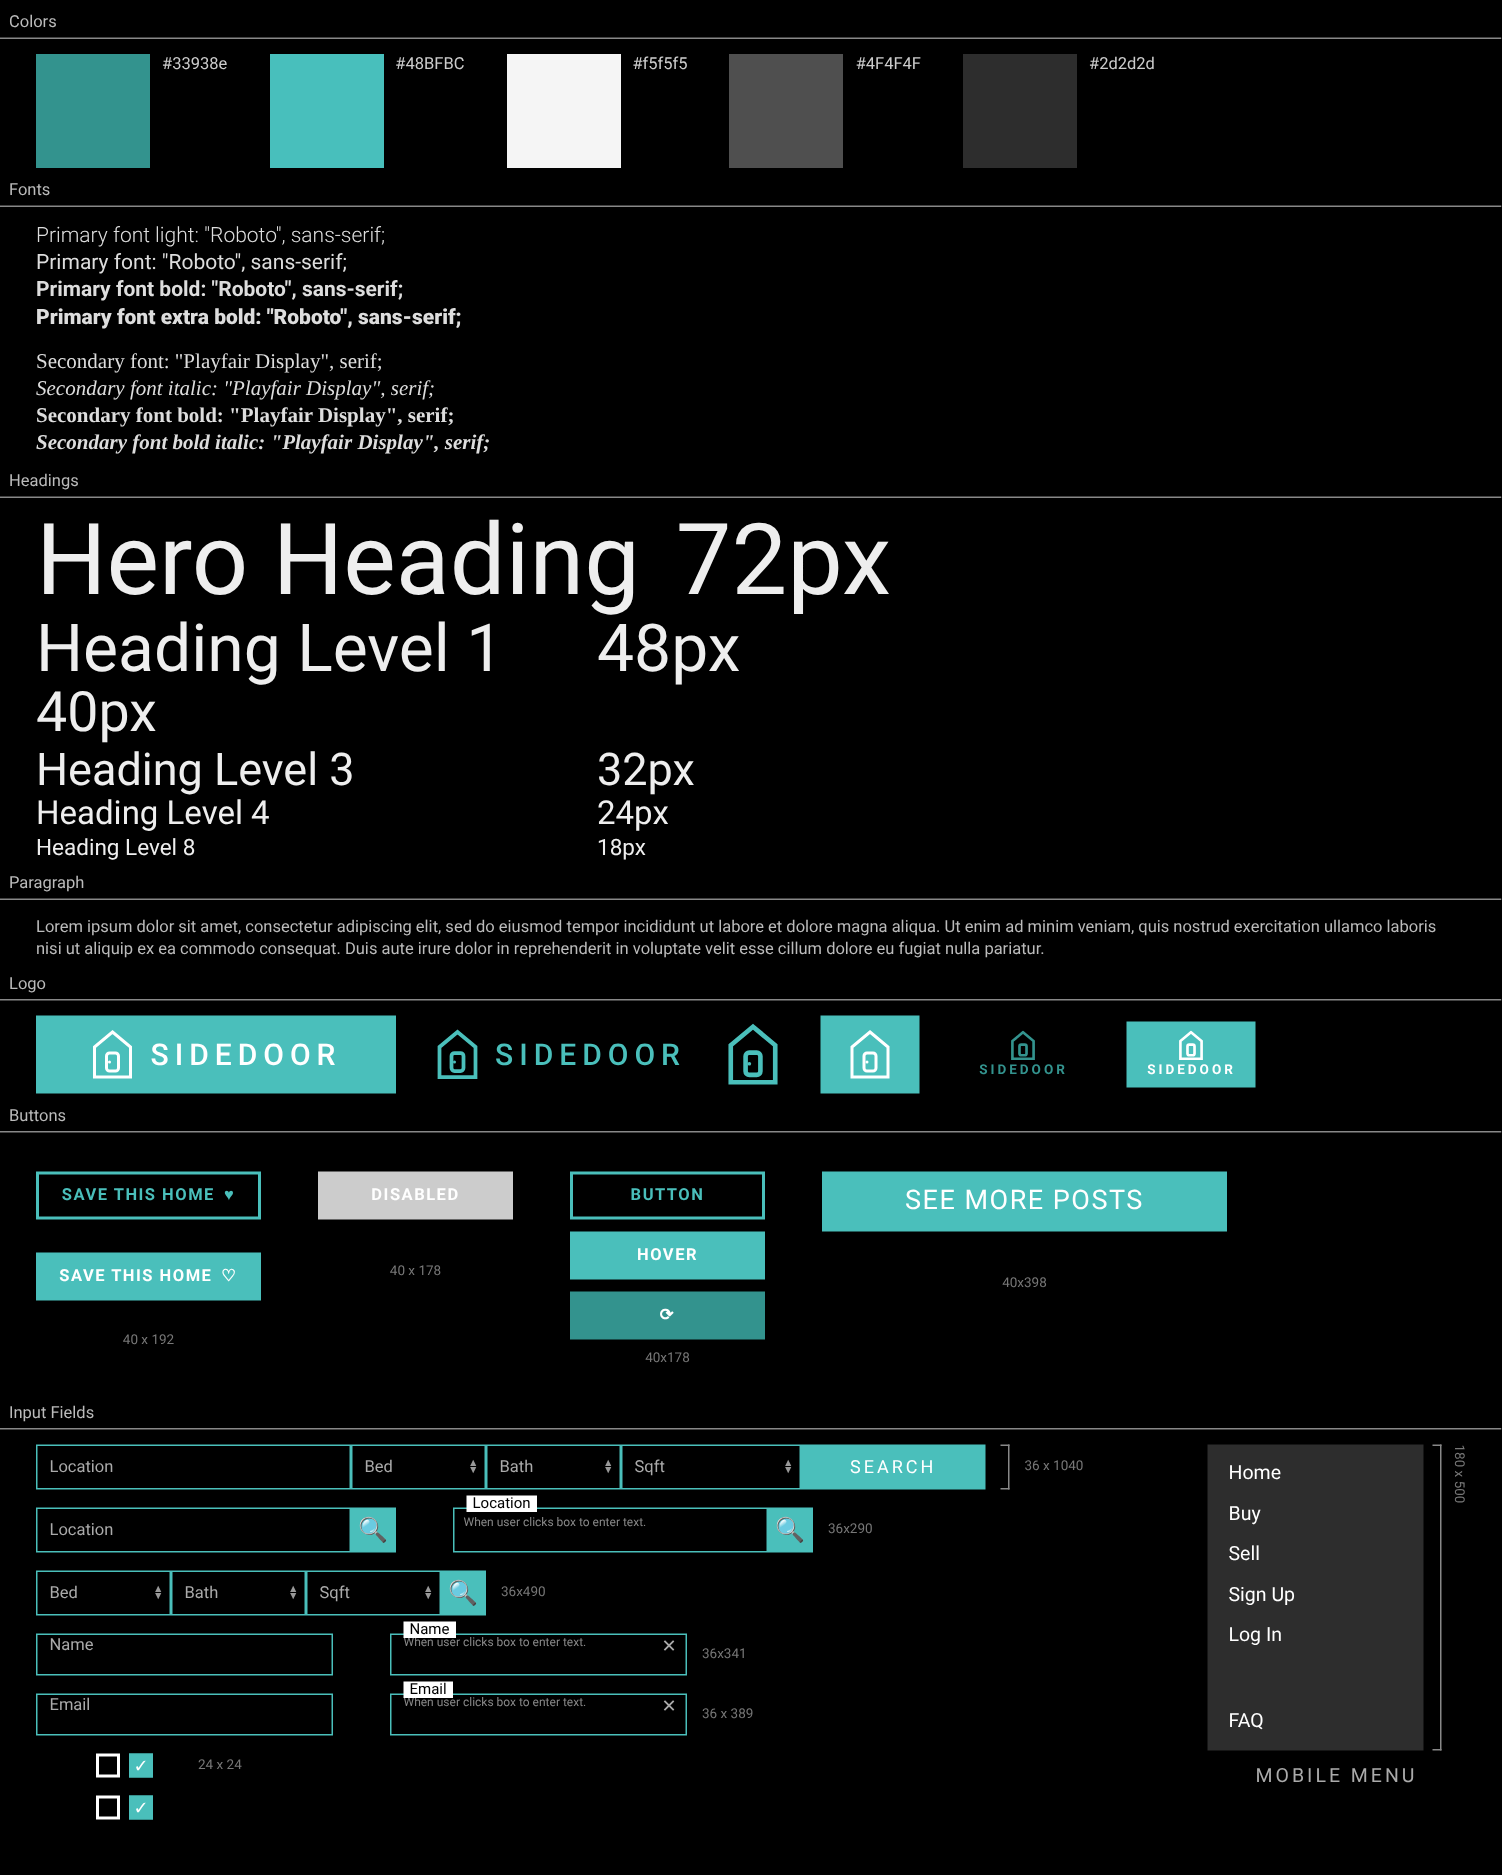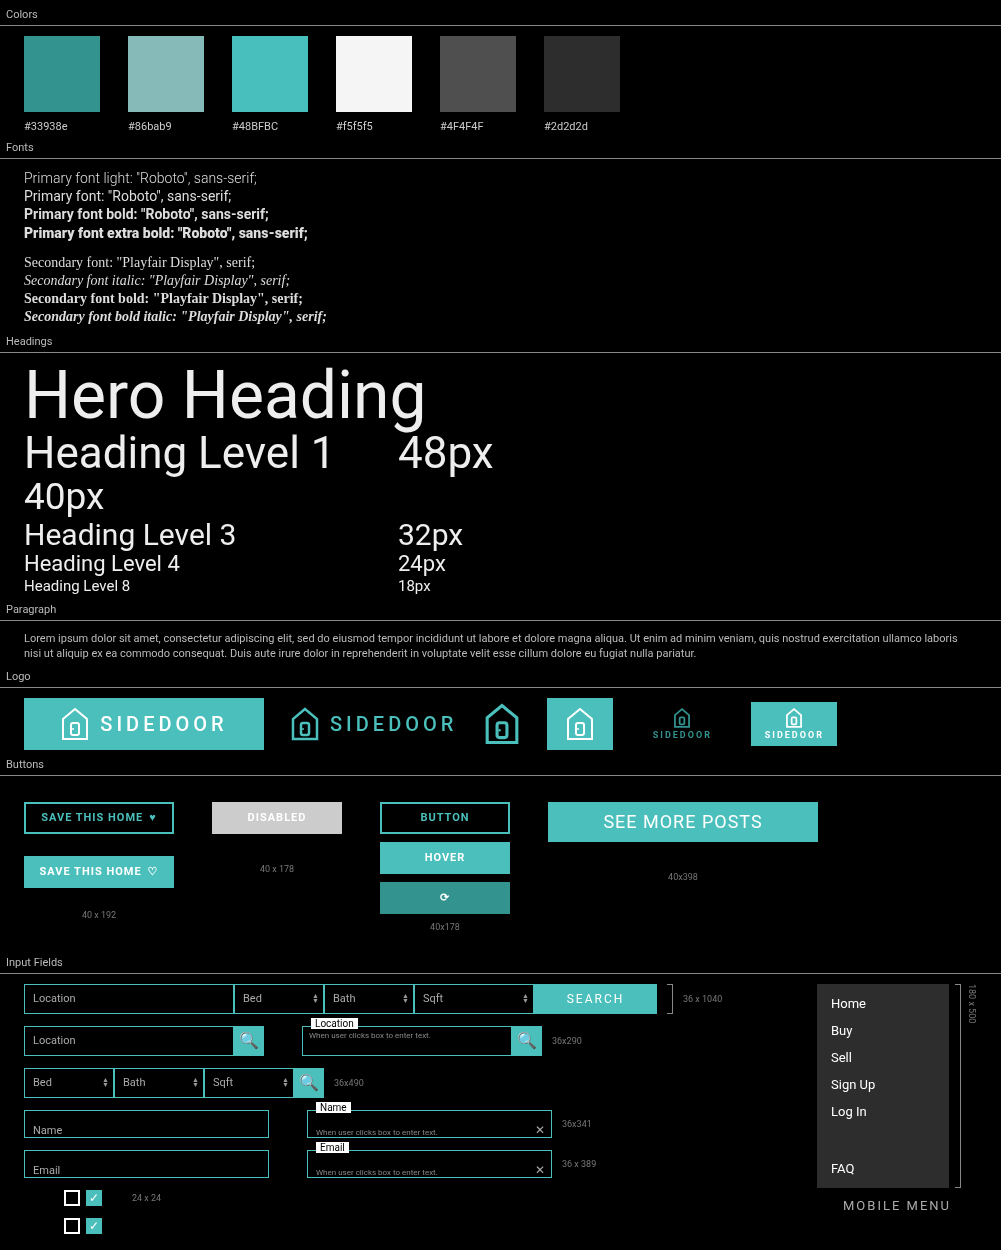--- a/index.html
+++ b/index.html
@@ -14,21 +14,21 @@
  --white:#fff;
 }
 *{box-sizing:border-box}
 body{margin:0;padding:0 0 30px 0;background:#000;color:#fff;font-family:Roboto,Helvetica,Arial,sans-serif;font-size:12px;width:1001px}
 .sect-label{font-size:11px;color:#bbb;padding:8px 0 4px 6px}
 .hr{height:1px;background:#888;margin:0 0 10px 0}
 .pad{padding:0 24px}
 
 
 .swatch-row{display:flex;gap:28px}
-.swatch-col{display:flex;flex-direction:column;gap:8px}
+.swatch-col{display:flex;gap:8px}
 .swatch{width:76px;height:76px}
 .sw-label{color:#ccc;font-size:11px}
 
 
 .fonts-block{padding:0 24px;color:#ddd;font-size:14px;line-height:1.3}
 .serif{font-family:Georgia,'Times New Roman',serif}
 .italic{font-style:italic}
 .bold{font-weight:700}
 .xbold{font-weight:900}
 
@@ -75,51 +75,47 @@
 .field-row{display:flex;align-items:center;gap:10px}
 .field-group{display:flex}
 .fld{border:1px solid var(--teal);height:30px;color:#aaa;font-size:11px;display:flex;align-items:center;padding:0 8px;position:relative}
 .fld .spinner{position:absolute;right:4px;font-size:7px;color:#999;display:flex;flex-direction:column;line-height:5px}
 .fld-loc{width:210px}
 .fld-sm{width:90px}
 .search-btn{background:var(--teal);color:#fff;height:30px;width:123px;display:flex;align-items:center;justify-content:center;font-size:12px;letter-spacing:2px}
 .search-icon-btn{background:var(--teal);width:30px;height:30px;display:flex;align-items:center;justify-content:center;color:#fff;font-size:16px}
 .fld-note{border:1px solid var(--teal);height:30px;width:210px;font-size:8px;color:#888;padding:4px 6px;position:relative}
 .fld-note .float-label{position:absolute;top:-9px;left:8px;background:#fff;color:#000;font-size:10px;padding:0 4px}
-.fld-name{border:1px solid var(--teal);height:28px;width:245px;color:#aaa;font-size:11px;padding:0 8px;display:flex;align-items:flex-end}
+.fld-name{border:1px solid var(--teal);height:28px;width:198px;color:#aaa;font-size:11px;padding:0 8px;display:flex;align-items:flex-start}
 .fld-name.note{font-size:8px;color:#888;position:relative}
 .fld-name.note .x{position:absolute;right:6px;color:#aaa;font-size:12px}
 .check-row{display:flex;gap:6px;align-items:center}
 .checkbox{width:16px;height:16px;border:2px solid #fff;display:flex;align-items:center;justify-content:center}
 .checkbox.filled{background:var(--teal);border-color:var(--teal);color:#fff;font-size:12px}
 
 
-.mobile-menu{background:#2d2d2d;width:132px;padding:12px 14px;display:flex;flex-direction:column;gap:12px;position:relative}
+.mobile-menu{background:#2d2d2d;width:144px;padding:12px 14px;display:flex;flex-direction:column;gap:12px;position:relative}
 .mobile-menu .item{color:#fff;font-size:13px}
 .mobile-menu .gap{height:18px}
 .menu-label{text-align:center;font-size:13px;color:#aaa;letter-spacing:2px;margin-top:10px}
 .bracket{border-top:1px solid #888;border-right:1px solid #888;border-bottom:1px solid #888;width:6px}
 .dim-v{font-size:9px;color:#777;writing-mode:vertical-rl}
 
 svg{display:block}
 </style>
 </head>
 <body>
 
 <div class="sect-label">Colors</div>
 <div class="hr"></div>
 <div class="pad">
  <div class="swatch-row">
   <div class="swatch-col">
         <div class="swatch" style="background:#33938e"></div>
         <div class="sw-label">#33938e</div>
-      </div>
-  <div class="swatch-col">
-        <div class="swatch" style="background:#86bab9"></div>
-        <div class="sw-label">#86bab9</div>
       </div>
   <div class="swatch-col">
         <div class="swatch" style="background:#48BFBC"></div>
         <div class="sw-label">#48BFBC</div>
       </div>
   <div class="swatch-col">
         <div class="swatch" style="background:#f5f5f5"></div>
         <div class="sw-label">#f5f5f5</div>
       </div>
   <div class="swatch-col">
@@ -145,20 +141,21 @@
  <div class="serif italic">Secondary font italic: "Playfair Display", serif;</div>
  <div class="serif bold">Secondary font bold: "Playfair Display", serif;</div>
  <div class="serif bold italic">Secondary font bold italic: "Playfair Display", serif;</div>
 </div>
 
 <div class="sect-label">Headings</div>
 <div class="hr"></div>
 <div class="pad">
  <div class="h-row">
       <div class="hero">Hero Heading</div>
+      <div class="hero">72px</div>
     </div>
  <div class="h-row">
       <div class="h1s" style="width:350px">Heading Level 1</div>
       <div class="h1s">48px</div>
     </div>
  <div class="h-row">
       <div class="h2s">40px</div>
     </div>
  <div class="h-row">
       <div class="h3s" style="width:350px">Heading Level 3</div>

